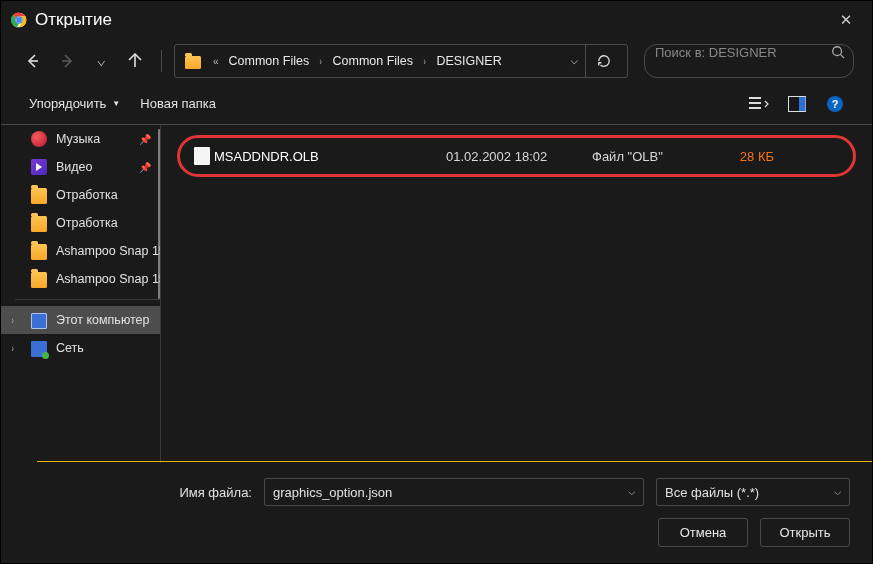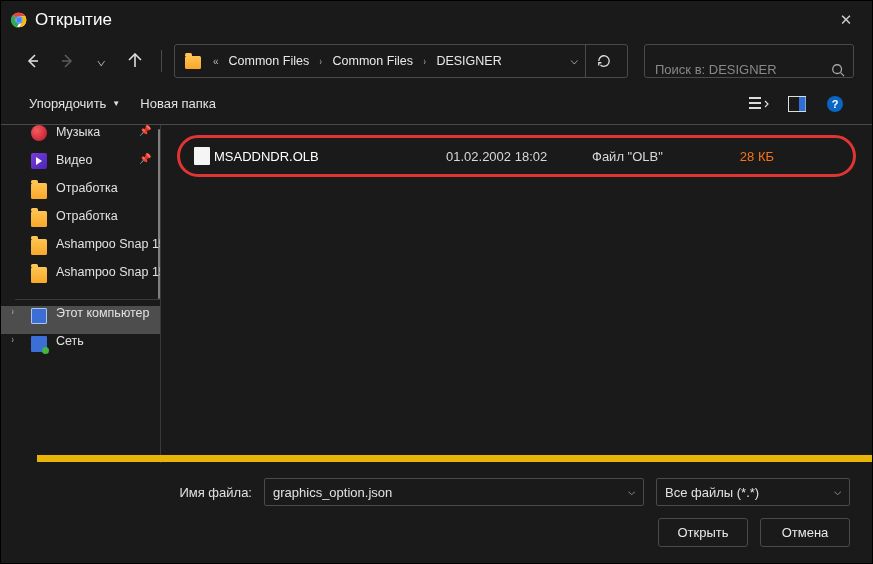--- a/index.html
+++ b/index.html
@@ -14,34 +14,34 @@
 .navbtn { width: 28px; height: 32px; display: flex; align-items: center; justify-content: center; color: #ddd; font-size: 14px; }
 .navbtn.disabled { color: #5a5a5a; }
 .vsep { width: 1px; height: 22px; background: #4a4a4a; margin: 0 6px; }
 
 .breadcrumb { flex: 1; height: 34px; border: 1px solid #4a4a4a; border-radius: 3px; display: flex; align-items: center; padding: 0 6px 0 10px; gap: 2px; }
 .breadcrumb .crumb { display: flex; align-items: center; padding: 0 4px; color: #e8e8e8; font-size: 12.5px; }
 .breadcrumb .sep { color: #bbb; padding: 0 4px; font-size: 10px; }
 .breadcrumb .chev { margin-left: auto; color: #ccc; padding: 0 6px; font-size: 10px; }
 .refreshbtn { width: 36px; height: 34px; display: flex; align-items: center; justify-content: center; color: #ddd; margin-left: -1px; font-size: 14px; border-left: 1px solid #4a4a4a; }
 
-.searchbox { width: 210px; height: 34px; border: 1px solid #4a4a4a; border-radius: 3px; display: flex; align-items: flex-end; padding: 0 10px; margin-left: 10px; }
+.searchbox { width: 210px; height: 34px; border: 1px solid #4a4a4a; border-radius: 13px; display: flex; align-items: flex-start; padding: 0 10px; margin-left: 10px; }
 .searchbox input { flex: 1; background: transparent; border: none; color: #ddd; font-size: 13px; outline: none; }
 .searchbox input::placeholder { color: #888; }
 .searchbox .sicon { color: #aaa; font-size: 13px; display: flex; }
 
 .toolbar { height: 42px; display: flex; align-items: center; padding: 0 20px; gap: 4px; border-bottom: 1px solid #4a4a4a; }
 .toolbar .tbtn { display: flex; align-items: center; gap: 6px; padding: 4px 8px; color: #e2e2e2; cursor: default; }
 .toolbar .spacer { flex: 1; }
 .toolbar .ibtn { width: 34px; height: 34px; display: flex; align-items: center; justify-content: center; }
 
 .body { display: flex; height: 338px; }
 
 .sidebar { width: 160px; border-right: 1px solid #3a3a3a; overflow: hidden; position: relative; }
-.side-item { height: 28px; display: flex; align-items: flex-start; gap: 9px; padding: 0 8px 0 30px; color: #e2e2e2; font-size: 12.5px; white-space: nowrap; position: relative; }
+.side-item { height: 28px; display: flex; align-items: center; gap: 9px; padding: 0 8px 0 30px; color: #e2e2e2; font-size: 12.5px; white-space: nowrap; position: relative; }
 .side-item .pin { position: absolute; right: 8px; color: #888; font-size: 10px; }
 .side-item.selected { background: #4d4d4d; }
 .side-item .expander { position: absolute; left: 10px; color: #bbb; font-size: 10px; }
 .side-item .fi { width: 16px; height: 16px; flex-shrink: 0; }
 .side-group-sep { height: 1px; background: #3a3a3a; margin: 6px 0 6px 14px; }
 .quickbar { position: absolute; right: 0; top: 4px; width: 2px; height: 170px; background: #7f7f7f; border-radius: 1px; }
 
 .filearea { flex: 1; position: relative; }
 .colheader { height: 28px; display: flex; align-items: center; border-bottom: 1px solid #3a3a3a; padding-left: 34px; }
 .colheader .col { color: #b8b8b8; font-size: 12.5px; padding-right: 6px; position: relative; }
@@ -53,21 +53,21 @@
 .col-size { width: 88px; text-align: left; }
 
 .filelist { padding: 10px 16px 0 16px; }
 .filerow { height: 42px; display: flex; align-items: center; border: 3px solid #e03535; border-radius: 21px; padding: 0 0 0 14px; gap: 4px; }
 .filerow .ficon { width: 16px; height: 18px; background: #f5f5f5; border-radius: 1px; position: relative; flex-shrink: 0; }
 .filerow .fname { width: 228px; color: #fff; }
 .filerow .fdate { width: 142px; color: #d8d8d8; }
 .filerow .ftype { width: 106px; color: #d8d8d8; }
 .filerow .fsize { width: 72px; text-align: right; color: #f97316; }
 
-.footer { position: absolute; bottom: 0; left: 0; right: 0; border-top: 7px solid #eab308; padding: 16px 22px 16px 0; margin-left: 36px; }
+.footer { position: absolute; bottom: 0; left: 0; right: 0; border-top: 1px solid #eab308; padding: 16px 22px 16px 0; margin-left: 36px; }
 .footrow { display: flex; align-items: center; justify-content: flex-end; gap: 12px; margin-bottom: 12px; }
 .footrow .lbl { color: #e2e2e2; font-size: 13px; }
 .sel { height: 28px; background: #1a1a1a; border: 1px solid #4a4a4a; border-radius: 2px; color: #e2e2e2; padding: 0 8px; display: flex; align-items: center; gap: 6px; }
 .sel.big { width: 380px; }
 .sel.small { width: 194px; }
 .sel .chev { margin-left: auto; font-size: 9px; color: #bbb; }
 .btnrow { display: flex; justify-content: flex-end; gap: 12px; }
 .btn { height: 29px; width: 90px; border: 1px solid #4a4a4a; border-radius: 3px; display: flex; align-items: center; justify-content: center; color: #e8e8e8; font-size: 13px; }
 
 .folder-icon { width: 16px; height: 13px; background: linear-gradient(#fec451, #f9a72b); border-radius: 1.5px; position: relative; margin-top: 2px; }
@@ -244,18 +244,18 @@
       <div class="sel big">
         <span>graphics_option.json</span>
         <span class="chev">⌵</span>
       </div>
       <div class="sel small">
         <span>Все файлы (*.*)</span>
         <span class="chev">⌵</span>
       </div>
     </div>
     <div class="btnrow">
+      <div class="btn">Отмена</div>
       <div class="btn">Открыть</div>
-      <div class="btn">Отмена</div>
     </div>
   </div>
 
 </div>
 
 </body></html>

